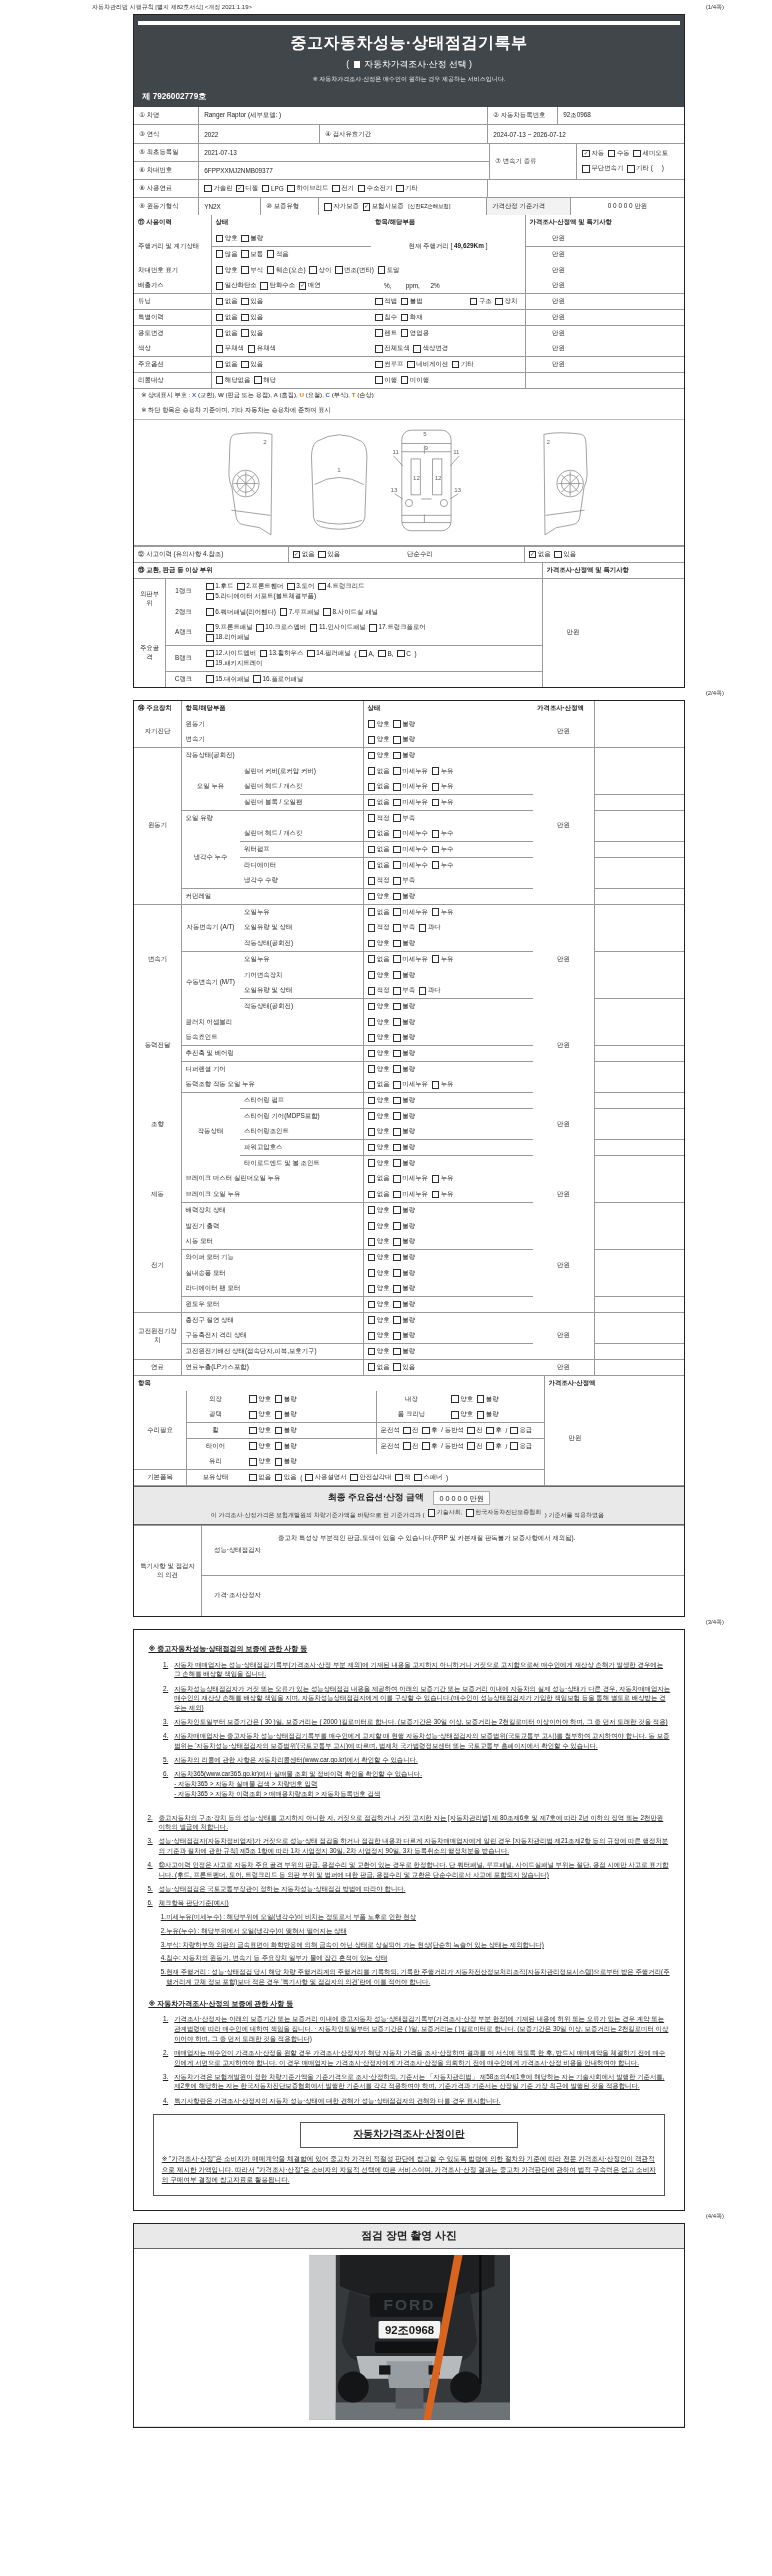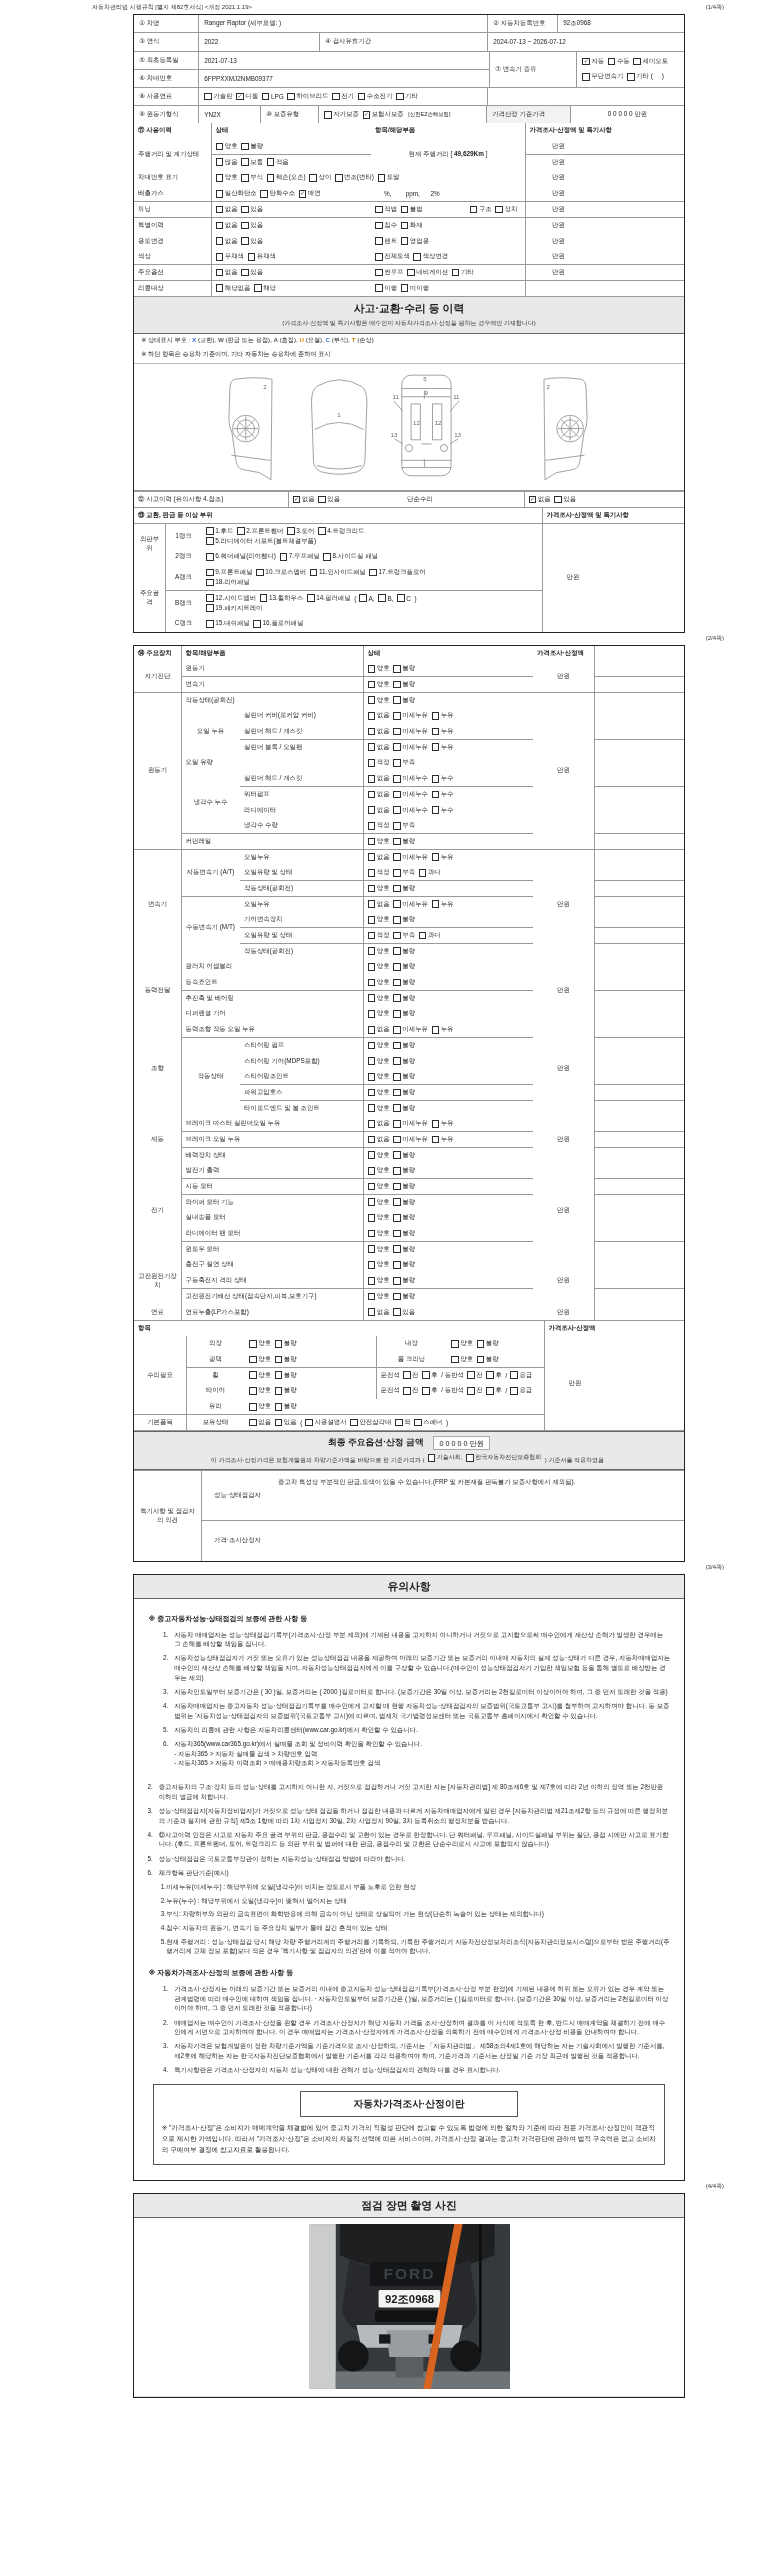--- a/index.html
+++ b/index.html
@@ -35,21 +35,21 @@
   
   .brow{display:flex;border-bottom:0.5px solid #9a9a9a;}
   .brow:last-child{border-bottom:none;}
   .bcell{border-right:0.5px solid #9a9a9a;padding:4.1px 5.2px;font-size:6.4px;display:flex;align-items:center;box-sizing:border-box;flex-wrap:wrap;}
   .bcell:last-child{border-right:none;}
   .valbox{border:0.5px solid #aaa;background:#fdfdfd;padding:1.5px 5.2px;font-size:7.2px;}
   
   .noteln{font-size:6.2px;padding:2.6px 7.2px;color:#222;}
   .diagwrap{display:flex;justify-content:center;padding:3.1px 0 5.2px 0;border-bottom:0.5px solid #9a9a9a;}
   
-  .ntc{padding:7.2px 13.4px 10.3px 13.4px;font-size:6.4px;line-height:1.5;}
+  .ntc{padding:7.2px 13.4px 10.3px 13.4px;font-size:6.4px;line-height:1.5;text-decoration:underline;}
   .ntc-h{font-weight:bold;font-size:7px;margin:7.2px 0 5.2px 1px;}
   .n-item{display:flex;margin:4.6px 0;}
   .n-item .nn{width:11.3px;flex:none;}
   .n-sub{margin-left:15.5px;}
   .n-sub2{display:flex;margin:4.1px 0 4.1px 13.4px;}
   .defbox{border:0.5px solid #555;margin:9.3px 5.2px 4.1px 5.2px;padding:7.2px 8.2px 8.2px 8.2px;}
   .defttl{border:0.5px solid #555;width:216px;margin:-1px auto 6.2px auto;text-align:center;font-size:9.8px;font-weight:bold;padding:4.6px 0;background:#fff;}
   .deftxt{font-size:6.6px;line-height:1.65;}
   
   .photo-row{display:flex;justify-content:center;padding:6.2px 0;border-bottom:0.5px solid #ddd;background:#fff;}
@@ -60,20 +60,32 @@
 
 <div class="wrap">
 
   <div class="metaline">
     <span>자동차관리법 시행규칙 [별지 제82호서식] &lt;개정 2021.1.19&gt;</span>
     <span>(1/4쪽)</span>
   </div>
 
   <div class="box">
 
+    <div class="dkhead">
+      <div class="whitebar"></div>
+      <div class="dk-title">중고자동차성능·상태점검기록부</div>
+      <div class="dk-select">
+        <span>(</span>
+        <span class="fsq"></span>
+        <span>자동차가격조사·산정 선택</span>
+        <span>)</span>
+      </div>
+      <div class="dk-note">※ 자동차가격조사·산정은 매수인이 원하는 경우 제공하는 서비스입니다.</div>
+      <div class="dk-docno">제 7926002779호</div>
+    </div>
 
     <div id="basic-table">
         <div class="brow">
           <div class="bcell" style="width:65px">① 차명</div>
           <div class="bcell" style="width:289px">Ranger Raptor (세부모델: )</div>
           <div class="bcell" style="width:70px">② 자동차등록번호</div>
           <div class="bcell" style="flex:1">92조0968</div>
         </div>
         <div class="brow">
           <div class="bcell" style="width:65px">③ 연식</div>
@@ -402,24 +414,20 @@
           </span>
           <span class="cb">
             <span class="bx"></span>
             <span>미이행</span>
           </span>
         </div>
         <div class="gc ct" style="grid-area: 11 / 4 / span 1 / span 1;"></div>
         <div class="gc " style="grid-area: 11 / 5 / span 1 / span 1;"></div>
       </div>
 
-    <div class="band">
-      <div class="b-title">사고·교환·수리 등 이력</div>
-      <div class="b-sub">(가격조사·산정액 및 특기사항은 매수인이 자동차가격조사·산정을 원하는 경우에만 기재합니다)</div>
-    </div>
     <div class="noteln" id="symbol-note"><span>※ 상태표시 부호 : </span><span style="color:#3b6fd4;font-weight:bold"> X </span><span>(교환), </span><span style="color:#555555;font-weight:bold"> W </span><span>(판금 또는 용접), </span><span style="color:#555555;font-weight:bold"> A </span><span>(흠집), </span><span style="color:#e07b00;font-weight:bold"> U </span><span>(요철), </span><span style="color:#3b6fd4;font-weight:bold"> C </span><span>(부식), </span><span style="color:#e07b00;font-weight:bold"> T </span><span>(손상) </span></div>
     <div class="noteln" style="border-bottom:0.5px solid #bbb;padding-bottom:4.1px;">※ 하단 항목은 승용차 기준이며, 기타 자동차는 승용차에 준하여 표시</div>
 
     <div class="diagwrap">
       <svg width="392" height="117" viewBox="0 0 760 228">
         <g stroke="#8f8f8f" fill="none" stroke-width="1.6">
 
           <path d="M40 22 q-8 2 -9 18 l-2 60 q0 14 6 26 l8 56 q2 14 14 16 l32 6 22 14 2-196 q-30 -6 -73 0 z"></path>
           <circle cx="62" cy="118" r="26"></circle>
             <circle cx="62" cy="118" r="17"></circle>
@@ -1376,23 +1384,20 @@
         <div class="gc ct" style="grid-area: 1 / 2 / span 1 / span 1;">성능·상태점검자</div>
         <div class="gc lbl" style="grid-area: 1 / 3 / span 1 / span 1; min-height: 49px; align-items: flex-start; padding-top: 7.2px;">중고차 특성상 부분적인 판금,도색이 있을 수 있습니다.(FRP 및 카본재질 판독불가 보증사항에서 제외됨).</div>
         <div class="gc ct" style="grid-area: 2 / 2 / span 1 / span 1;">가격·조사산정자</div>
         <div class="gc lbl" style="grid-area: 2 / 3 / span 1 / span 1; min-height: 40px;"></div>
       </div>
   </div>
 
   <div class="pagemark">(3/4쪽)</div>
 
   <div class="box">
-    <div class="band">
-      <div class="b-title">유의사항</div>
-    </div>
     <div class="ntc" id="notices-body">
         <div class="ntc-h">※ 중고자동차성능·상태점검의 보증에 관한 사항 등</div>
         <div class="n-item n-sub">
           <span class="nn">1.</span>
           <span>자동차 매매업자는 성능·상태점검기록부(가격조사·산정 부분 제외)에 기재된 내용을 고지하지 아니하거나 거짓으로 고지함으로써 매수인에게 재산상 손해가 발생한 경우에는 그 손해를 배상할 책임을 집니다.</span>
         </div>
         <div class="n-item n-sub">
           <span class="nn">2.</span>
           <span>자동차성능상태점검자가 거짓 또는 오류가 있는 성능상태점검 내용을 제공하여 아래의 보증기간 또는 보증거리 이내에 자동차의 실제 성능·상태가 다른 경우, 자동차매매업자는 매수인의 재산상 손해를 배상할 책임을 지며, 자동차성능상태점검자에게 이를 구상할 수 있습니다.(매수인이 성능상태점검자가 가입한 책임보험 등을 통해 별도로 배상받는 경우는 제외)</span>
         </div>

